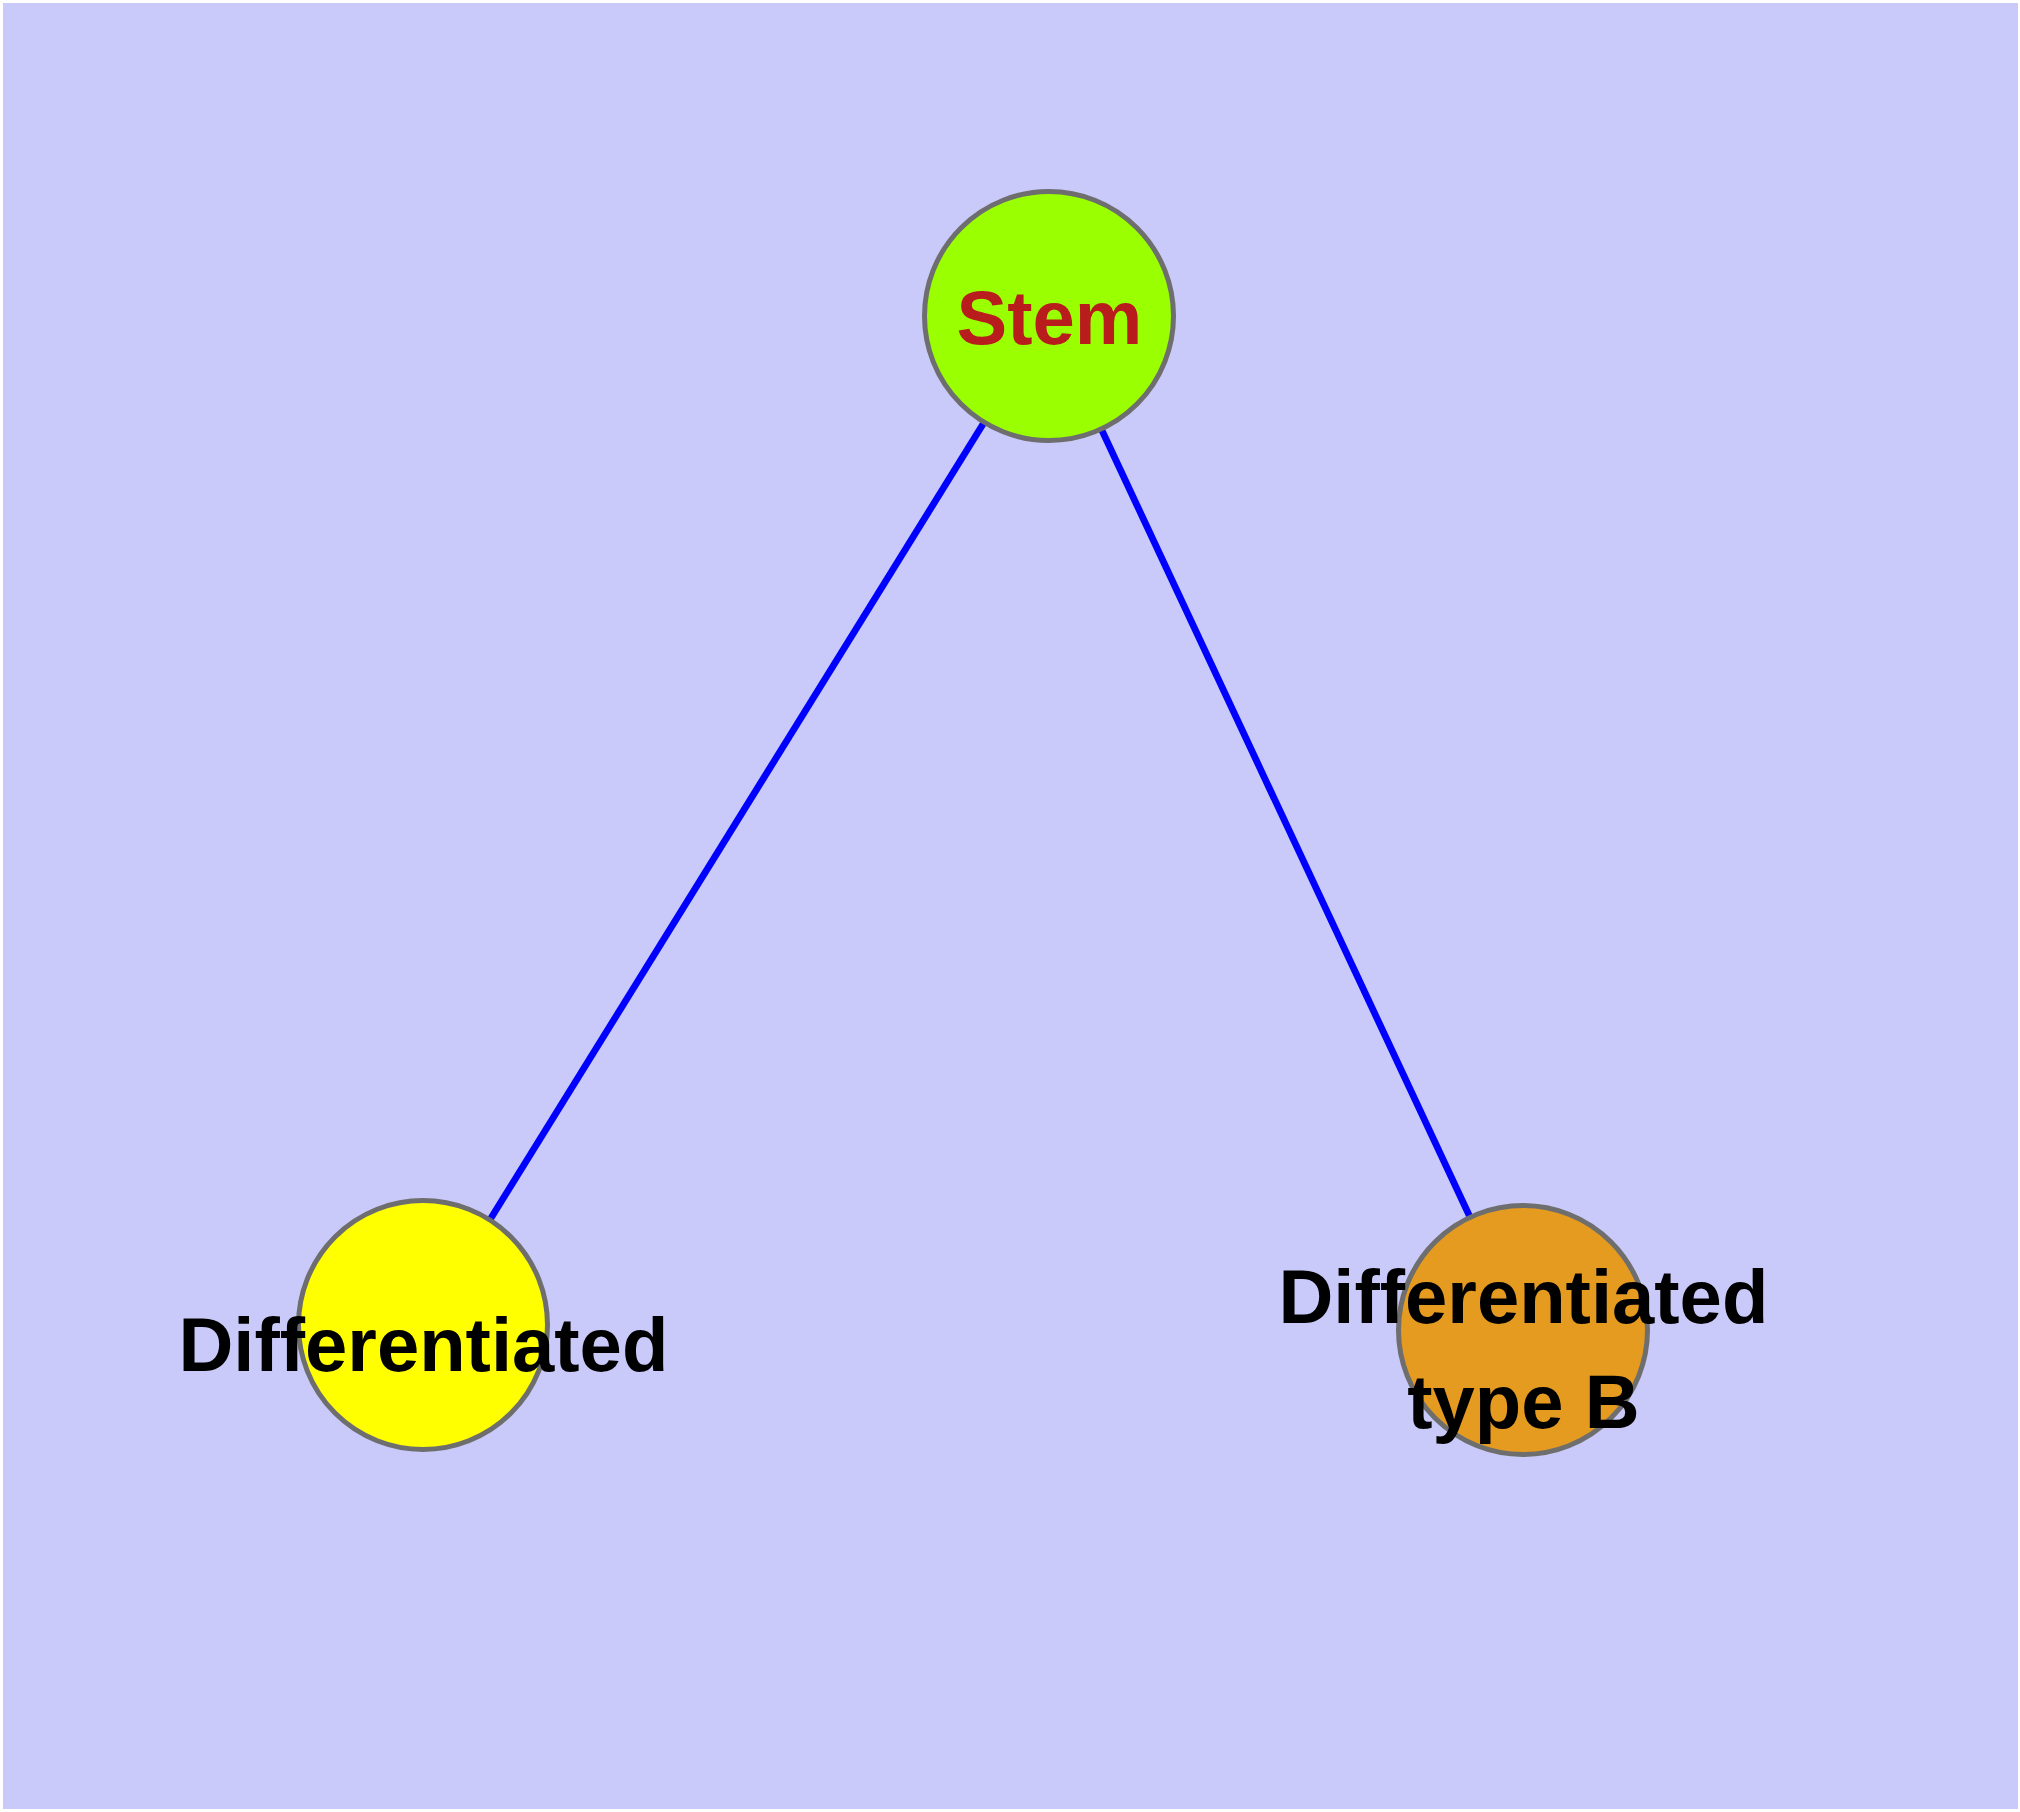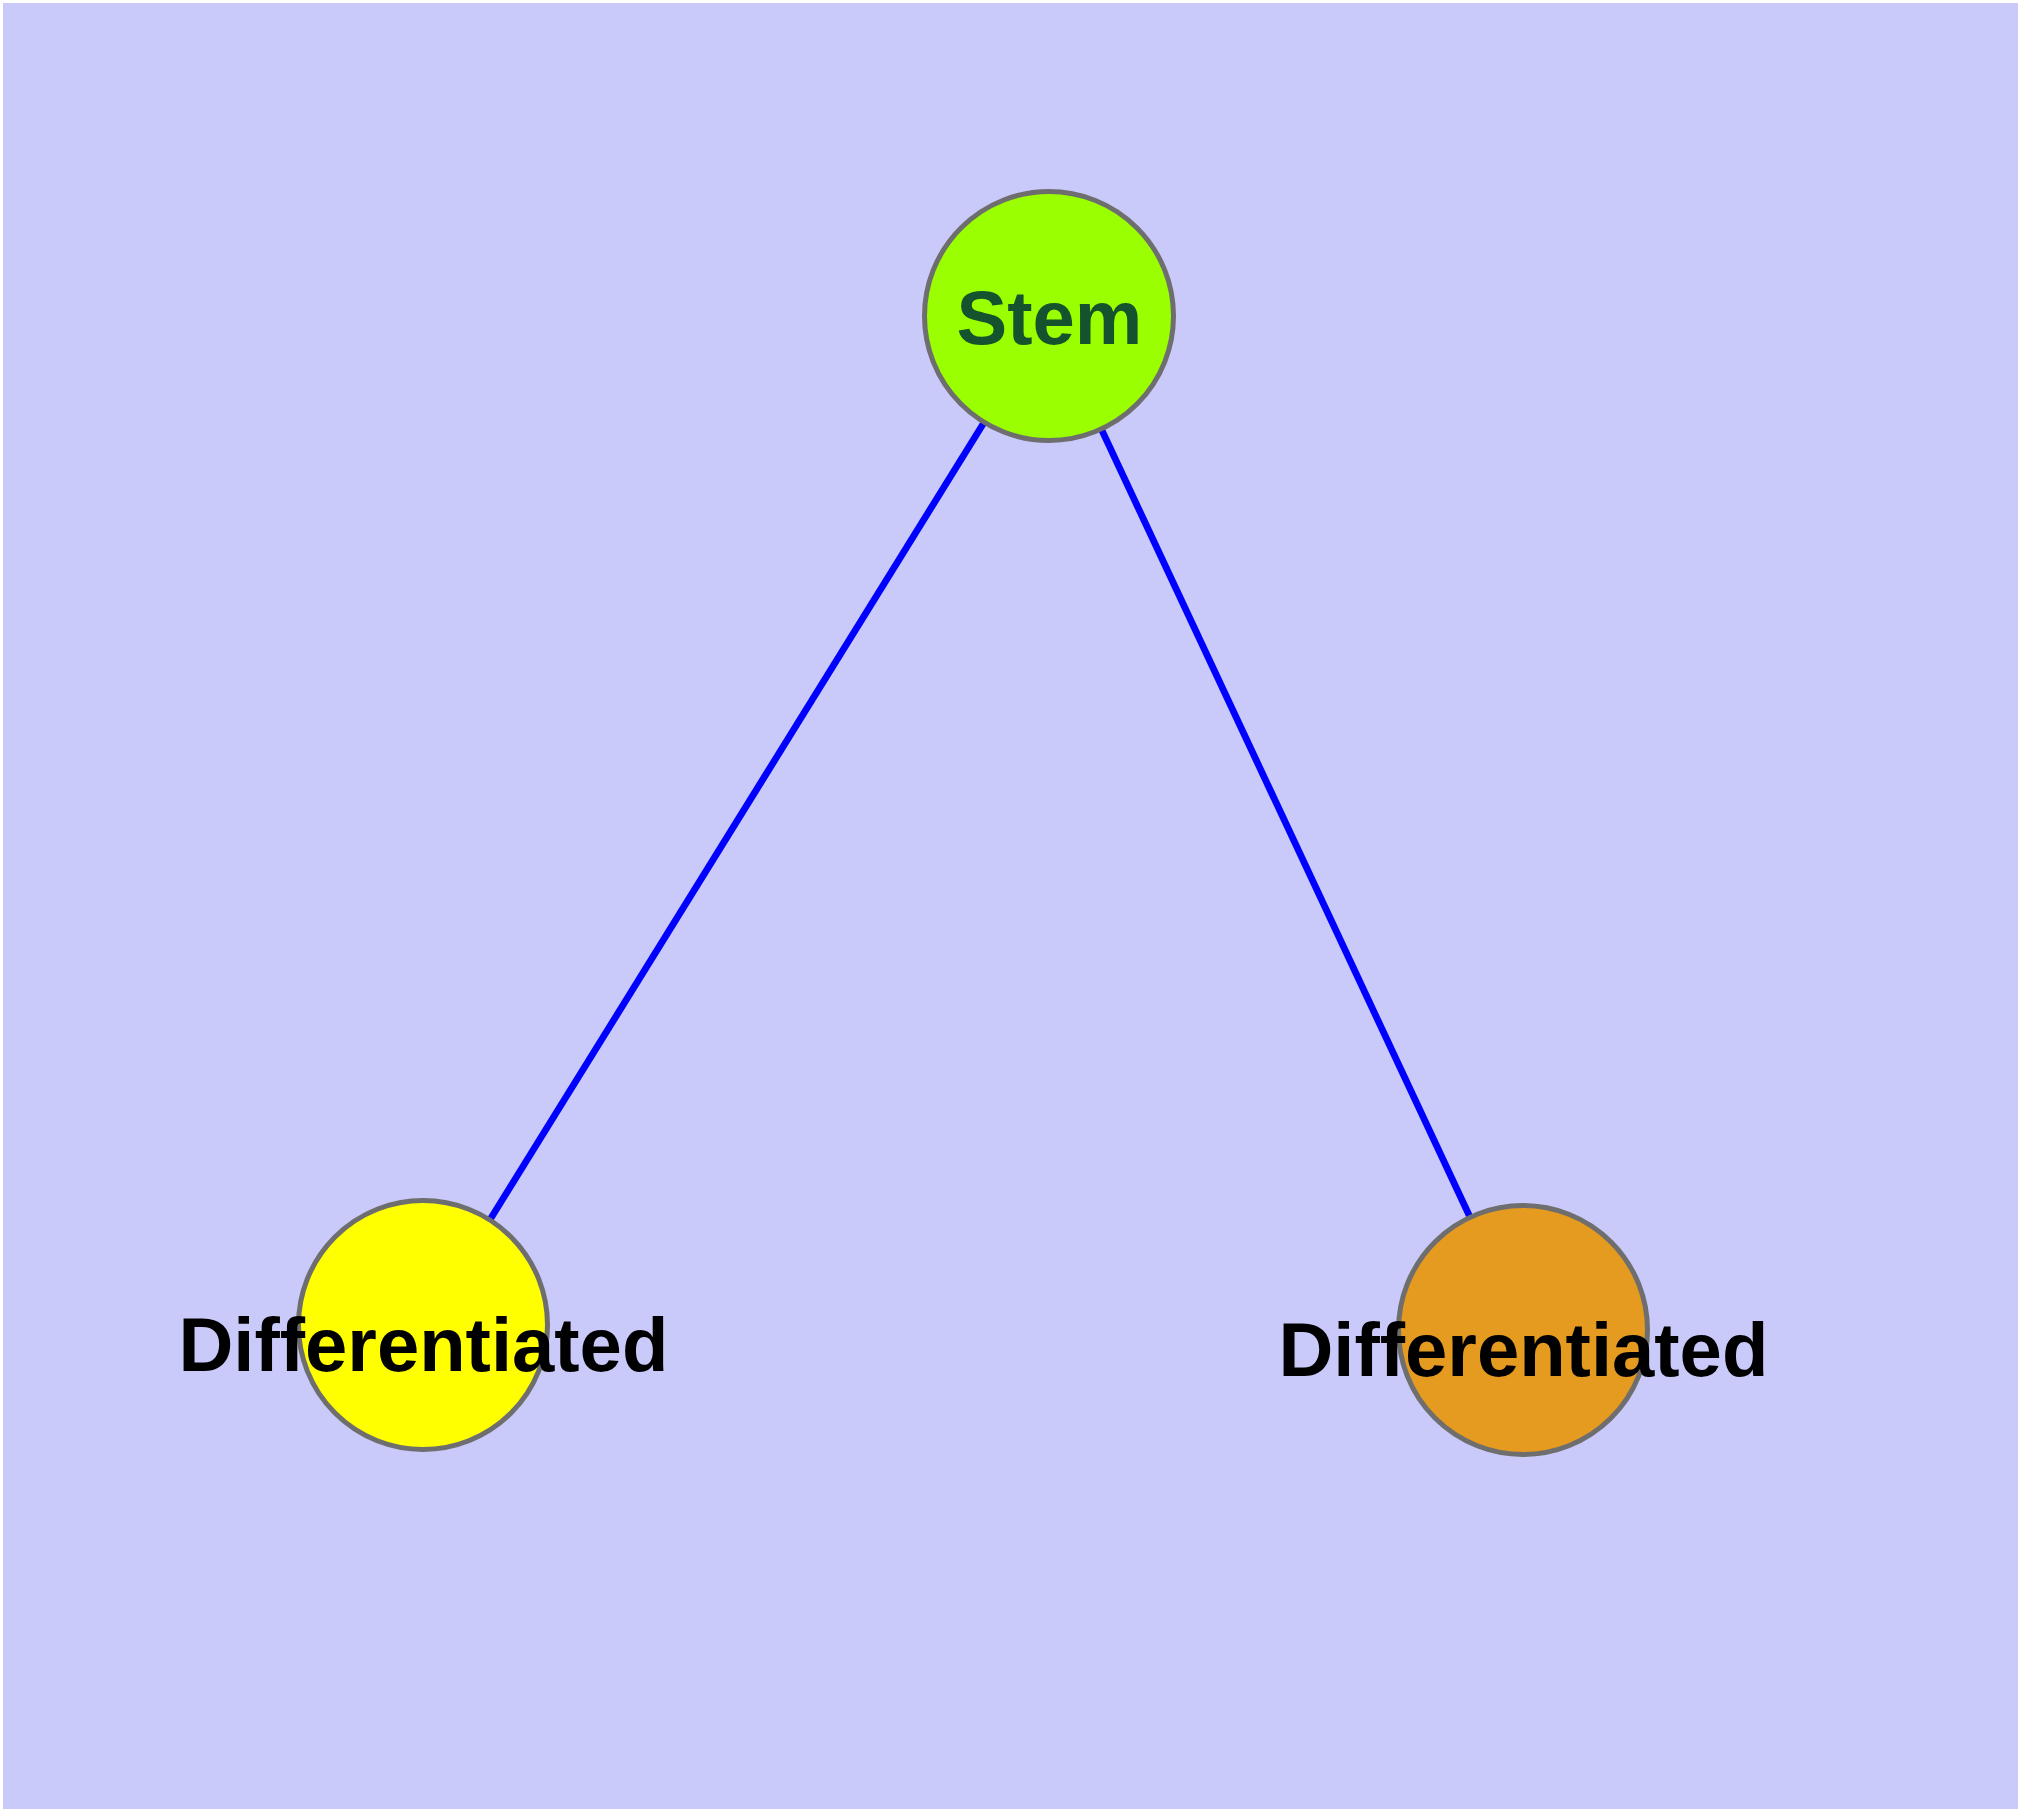--- a/index.html
+++ b/index.html
@@ -67,27 +67,28 @@
 
     <svg class="edges-svg" viewBox="0 0 2376 2130" width="2014" height="1805">
       <line x1="1234" y1="371" x2="496" y2="1562" stroke-width="8" stroke="#0000ff"></line>
       <line x1="1234" y1="371" x2="1794" y2="1568" stroke-width="8" stroke="#0000ff"></line>
     </svg>
 
     <div class="node node-stem" style="background-color: rgb(154, 255, 0); border-color: rgb(110, 110, 110);"></div>
     <div class="node node-type-a" style="background-color: rgb(255, 255, 0); border-color: rgb(110, 110, 110);"></div>
     <div class="node node-type-b" style="background-color: rgb(229, 154, 32); border-color: rgb(110, 110, 110);"></div>
 
-    <div class="node-label label-stem" style="color: #14532d;">
+    <div class="node-label label-stem" style="color: #b91c1c;">
       <span>Stem</span>
     </div>
 
     <div class="node-label label-type-a" style="color: rgb(0, 0, 0);">
       <div>Differentiated</div>
     </div>
 
     <div class="node-label label-type-b" style="color: rgb(0, 0, 0);">
       <div>Differentiated</div>
+      <div>type B</div>
     </div>
 
   </div>
 </div>
 
 
 </body></html>

